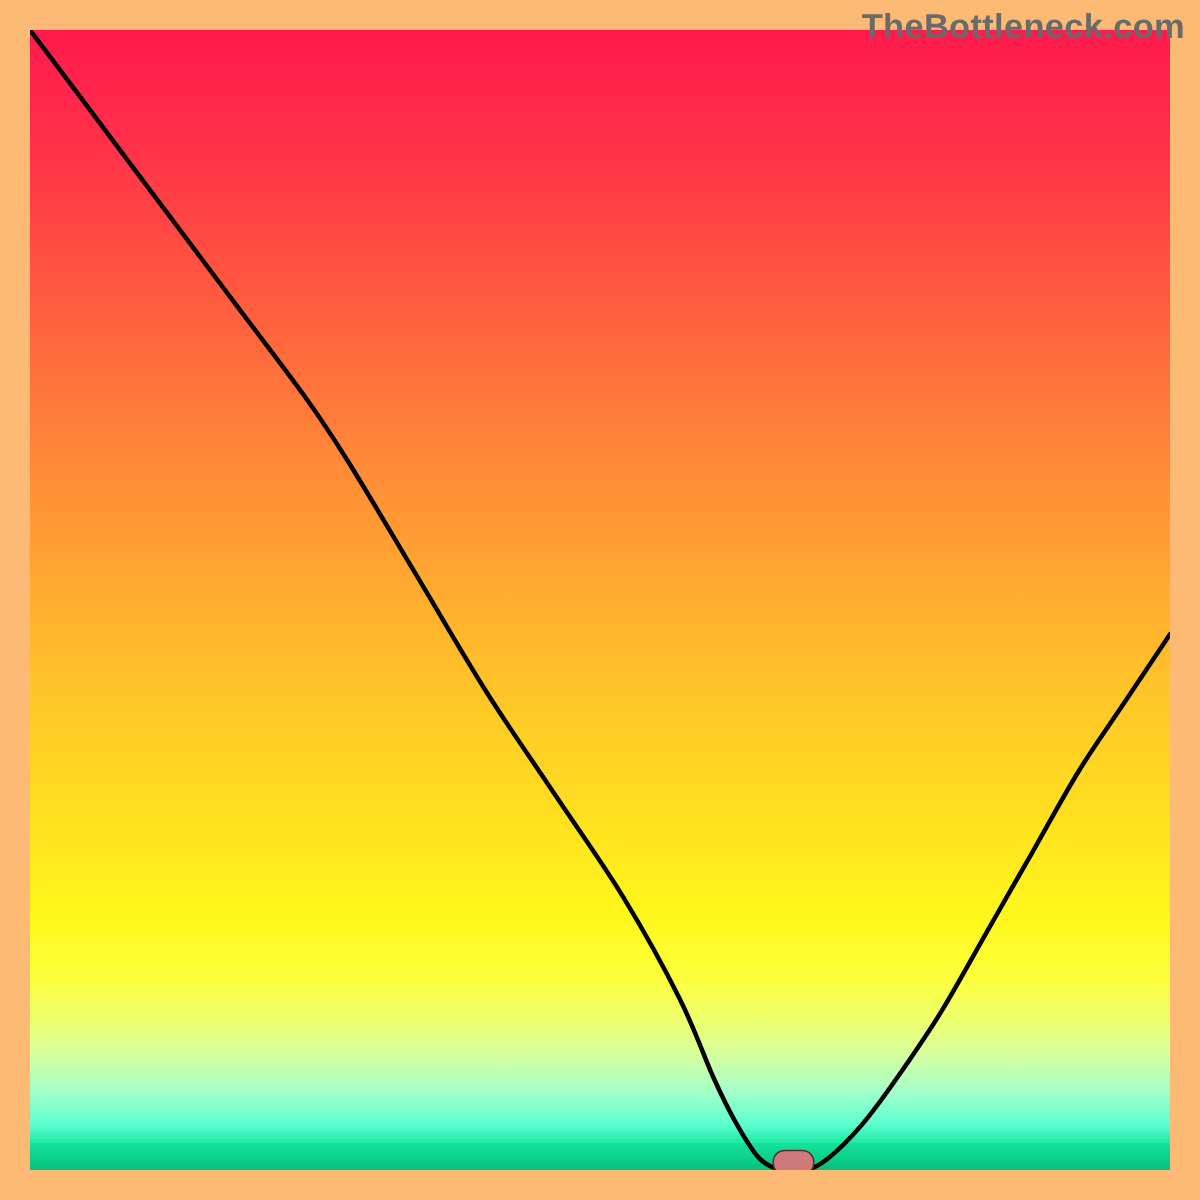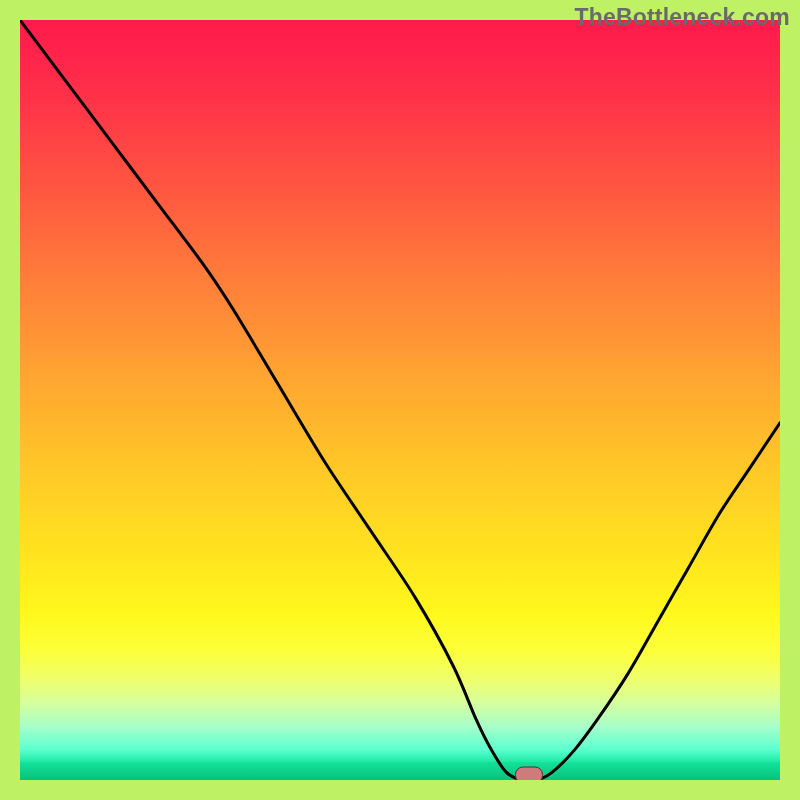--- a/index.html
+++ b/index.html
@@ -8,21 +8,21 @@
     width: 800px;
     height: 800px;
     background: #000;
     overflow: hidden;
     font-family: Arial, Helvetica, sans-serif;
   }
   .frame {
     position: relative;
     width: 800px;
     height: 800px;
-    background: #bef264;
+    background: #fdba74;
   }
   .watermark {
     position: absolute;
     top: 4px;
     right: 10px;
     color: #6a6a6a;
     font-size: 23px;
     font-weight: 600;
     letter-spacing: 0.2px;
     z-index: 4;

